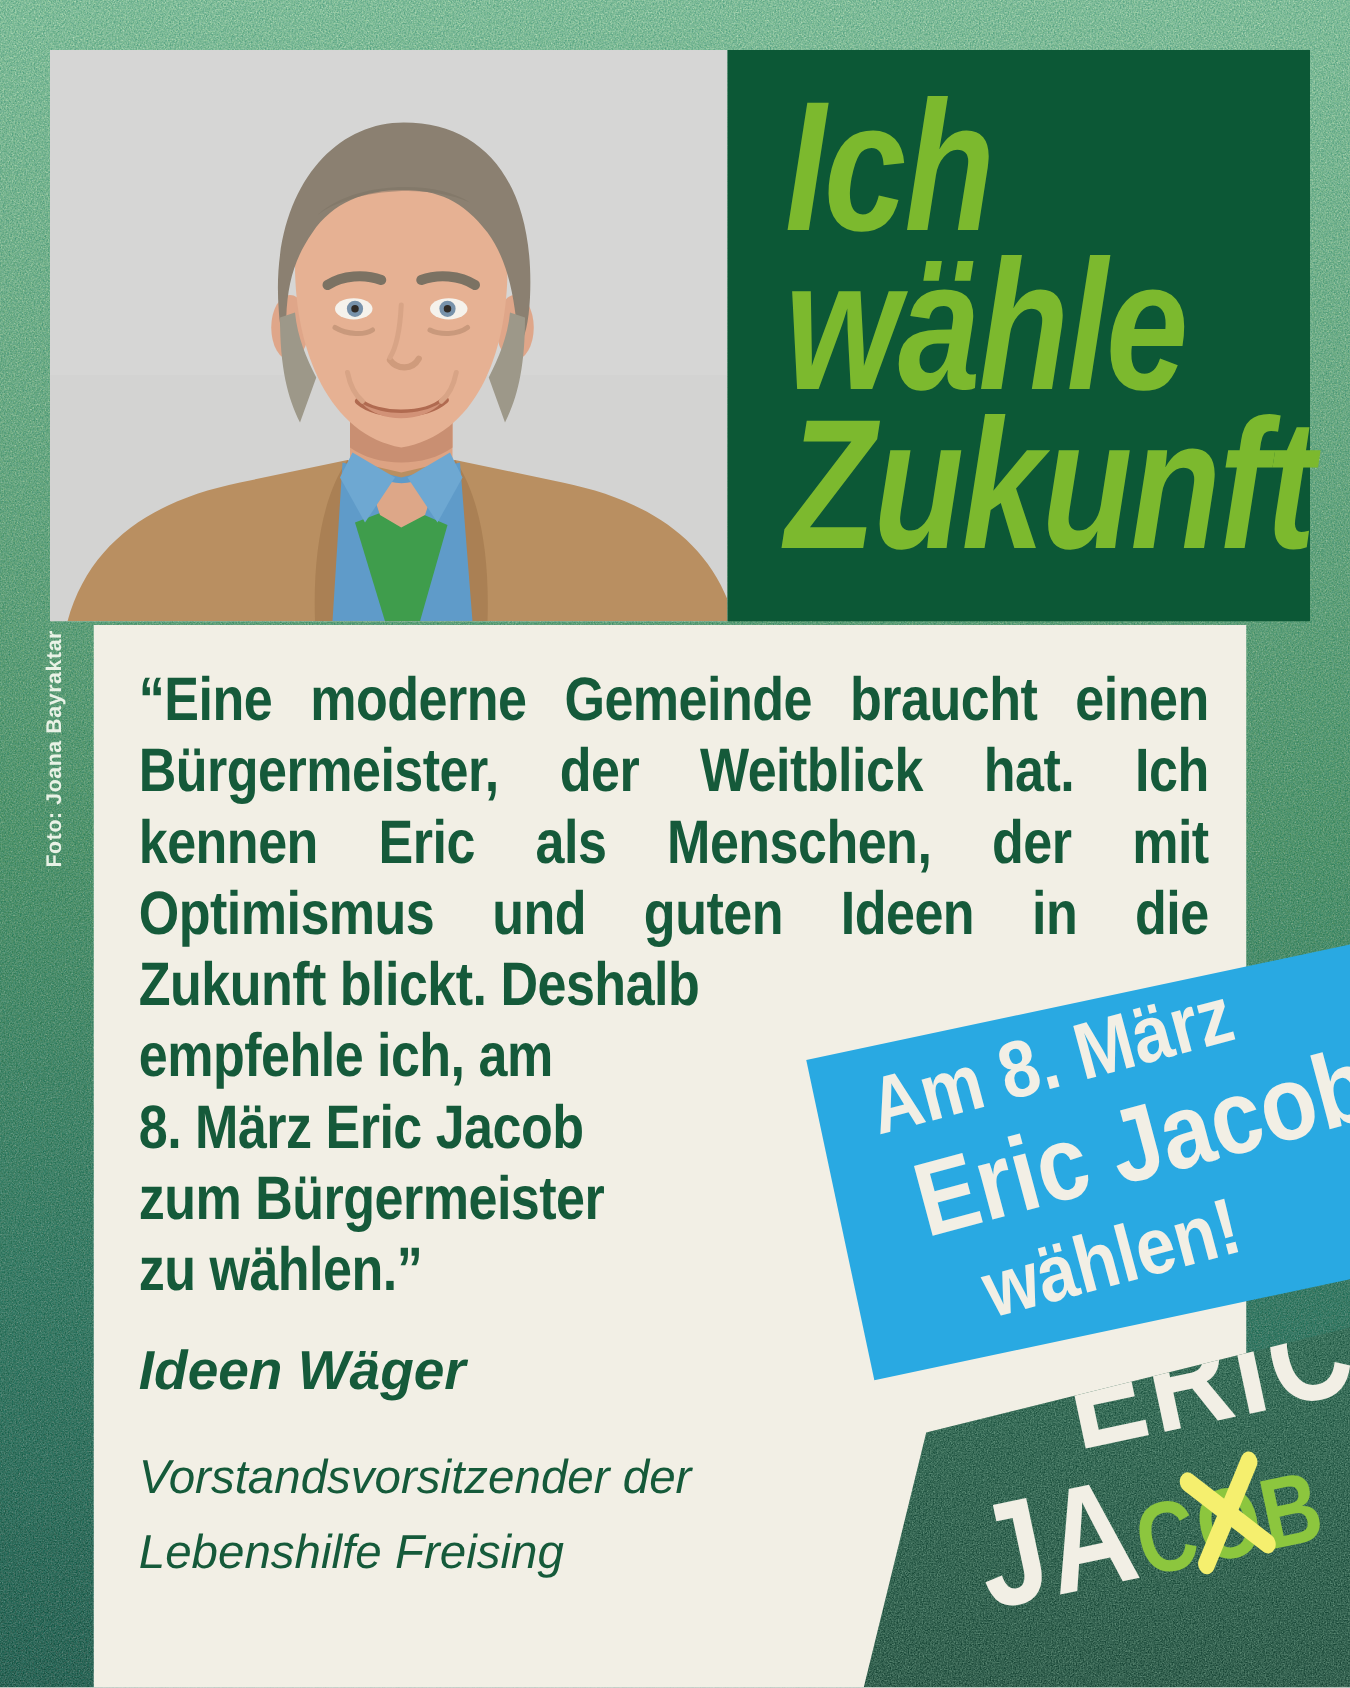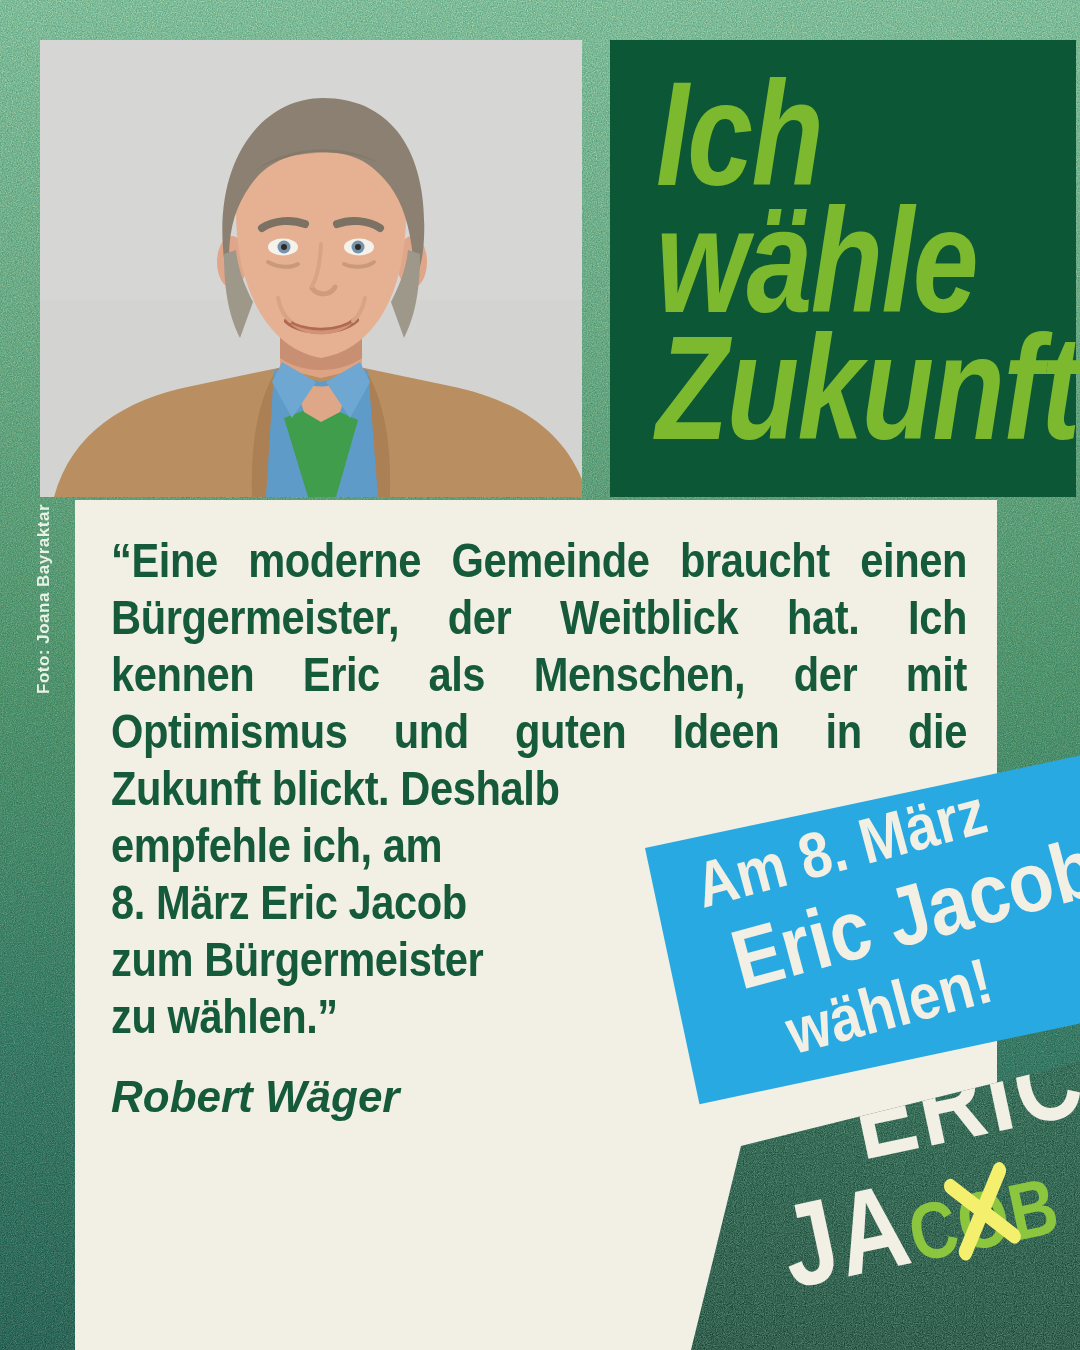--- a/index.html
+++ b/index.html
@@ -4,21 +4,21 @@
 <style>
   html,body{margin:0;padding:0;}
   body{width:1080px;height:1350px;font-family:"Liberation Sans",sans-serif;}
   #canvas{position:relative;width:1080px;height:1350px;overflow:hidden;
     background:linear-gradient(180deg,var(--bg-top) 0%,#74af7d 24%,var(--bg-mid) 50%,#2a684e 76%,var(--bg-bottom) 100%);}
   .grain{position:absolute;inset:0;z-index:0;pointer-events:none;}
 
   
   .photo{position:absolute;left:40px;top:40px;width:542px;height:457px;background:var(--photo-bg);z-index:2;overflow:hidden;}
   .panel{position:absolute;left:582px;top:40px;width:466px;height:457px;background:var(--panel-green);z-index:2;
-    padding:30px 0 0 46px;box-sizing:border-box;margin-left:28px;}
+    padding:30px 0 0 46px;box-sizing:border-box;}
   .title-line{height:127px;line-height:127px;font-size:148px;font-weight:bold;font-style:italic;
     color:var(--accent-green);transform:scaleX(0.80);transform-origin:0 50%;white-space:nowrap;letter-spacing:-2px;}
 
   
   .credit{position:absolute;left:34px;top:694px;transform:rotate(-90deg);transform-origin:0 0;
     color:#e9f2e6;font-size:17px;font-weight:bold;letter-spacing:.5px;white-space:nowrap;z-index:2;}
 
   
   .card{position:absolute;left:75px;top:500px;width:922px;height:864px;background:var(--cream);z-index:1;}
   .quote{position:absolute;left:36px;top:32px;width:1007px;transform:scaleX(0.85);transform-origin:0 0;
@@ -139,21 +139,25 @@
       <div class="q-line q-just">“Eine moderne Gemeinde braucht einen</div>
       <div class="q-line q-just">Bürgermeister, der Weitblick hat. Ich</div>
       <div class="q-line q-just">kennen Eric als Menschen, der mit</div>
       <div class="q-line q-just">Optimismus und guten Ideen in die</div>
       <div class="q-line">Zukunft blickt. Deshalb</div>
       <div class="q-line">empfehle ich, am</div>
       <div class="q-line">8. März Eric Jacob</div>
       <div class="q-line">zum Bürgermeister</div>
       <div class="q-line">zu wählen.”</div>
     </div>
-    <div class="attr-name">Robert Wäger</div>
+    <div class="attr-name">Ideen Wäger</div>
+    <div class="attr-role">
+      <div>Vorstandsvorsitzender der</div>
+      <div>Lebenshilfe Freising</div>
+    </div>
   </div>
 
   <div class="green-block">
     <svg class="grain" width="480" height="350" aria-hidden="true">
       <defs>
         <filter id="gn3" x="0" y="0" width="100%" height="100%">
           <feTurbulence type="fractalNoise" baseFrequency="0.9" numOctaves="2" seed="13" stitchTiles="stitch"></feTurbulence>
           <feColorMatrix type="matrix" values="0 0 0 0 0.5  0 0 0 0 0.8  0 0 0 0 0.6  0.9 0.9 0.9 0 -0.88"></feColorMatrix>
         </filter>
       </defs>

